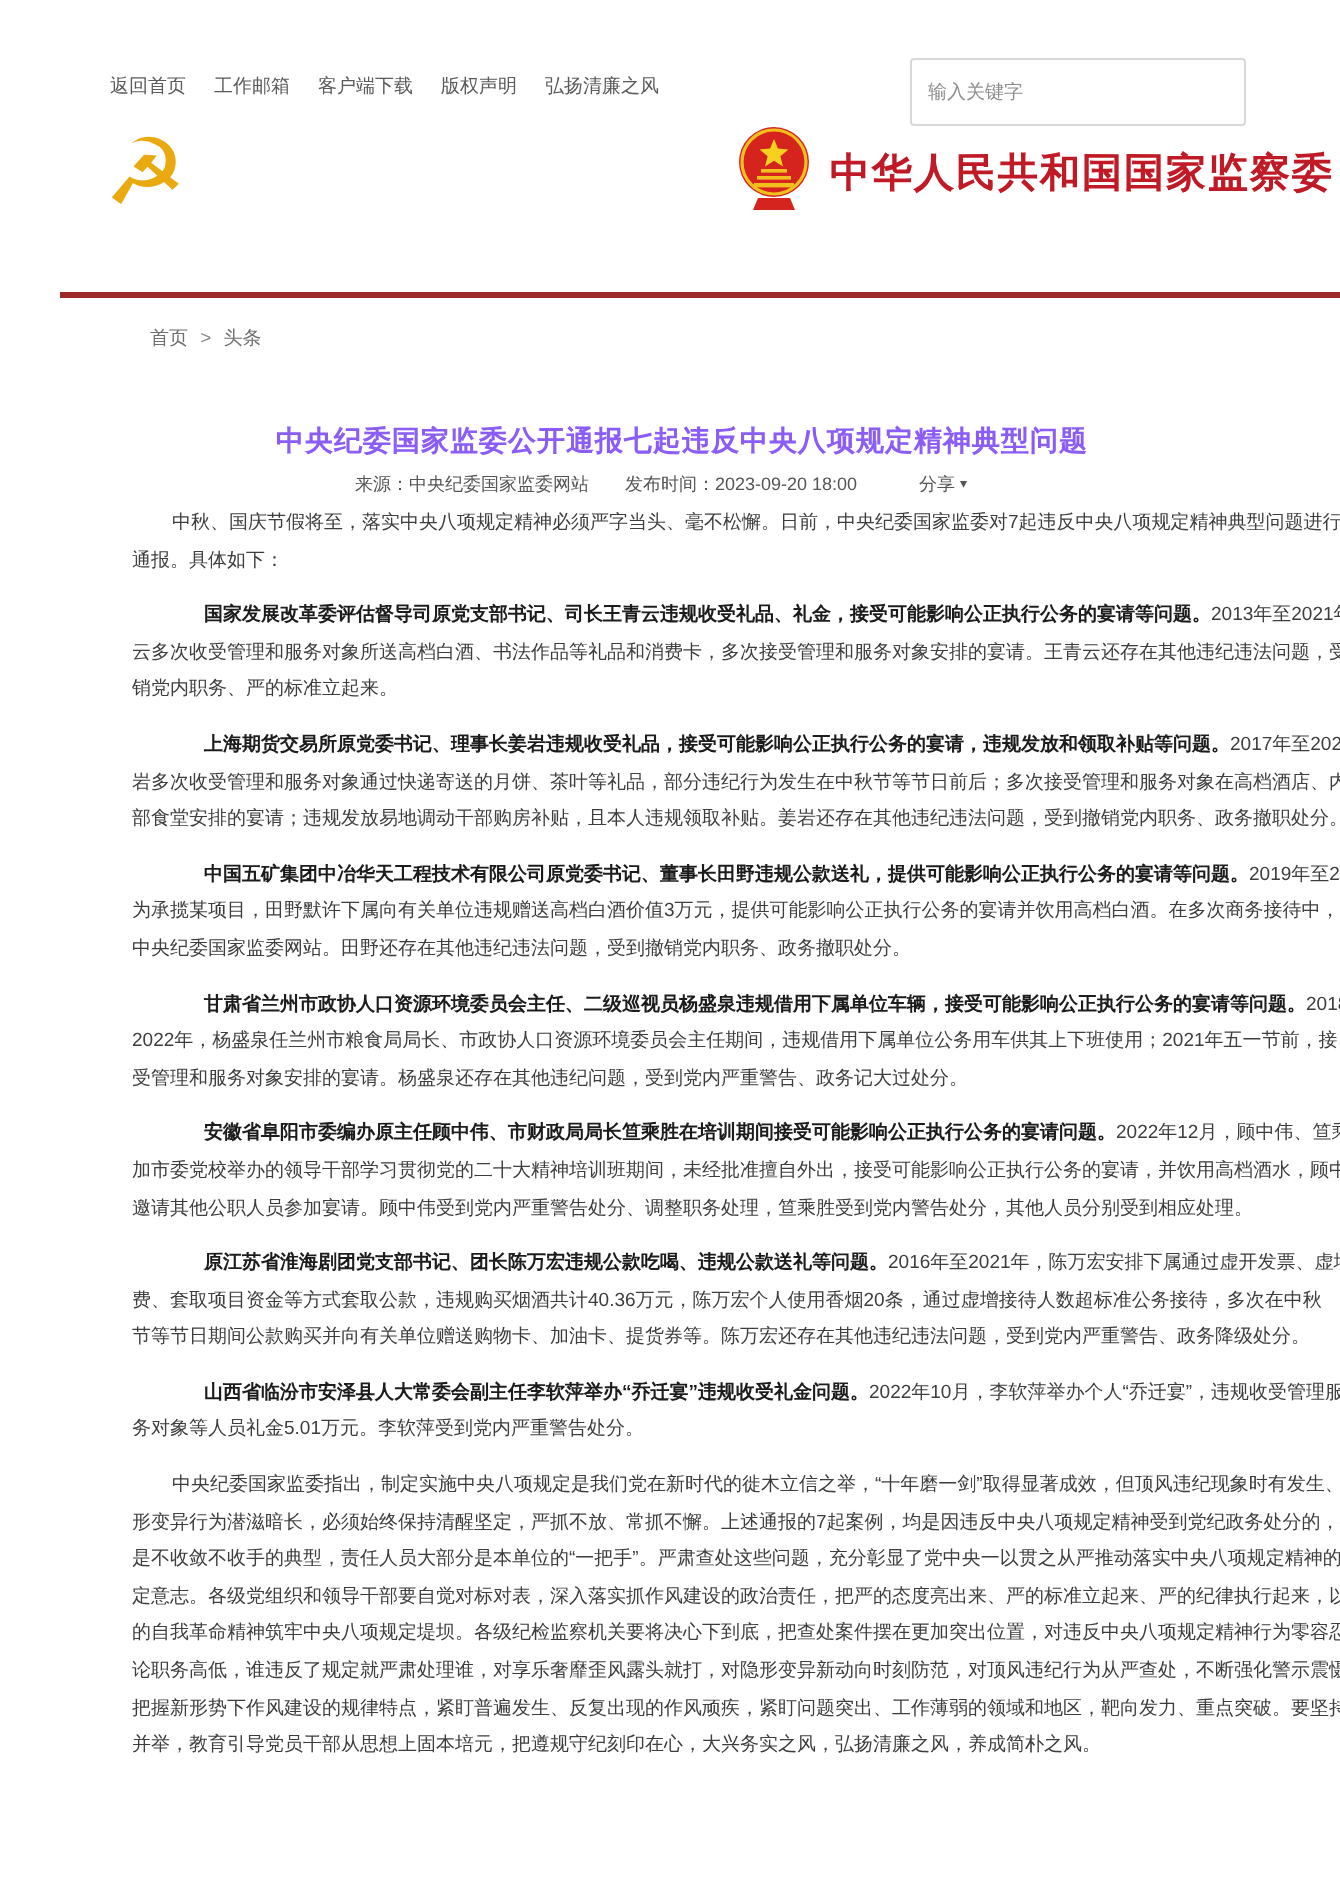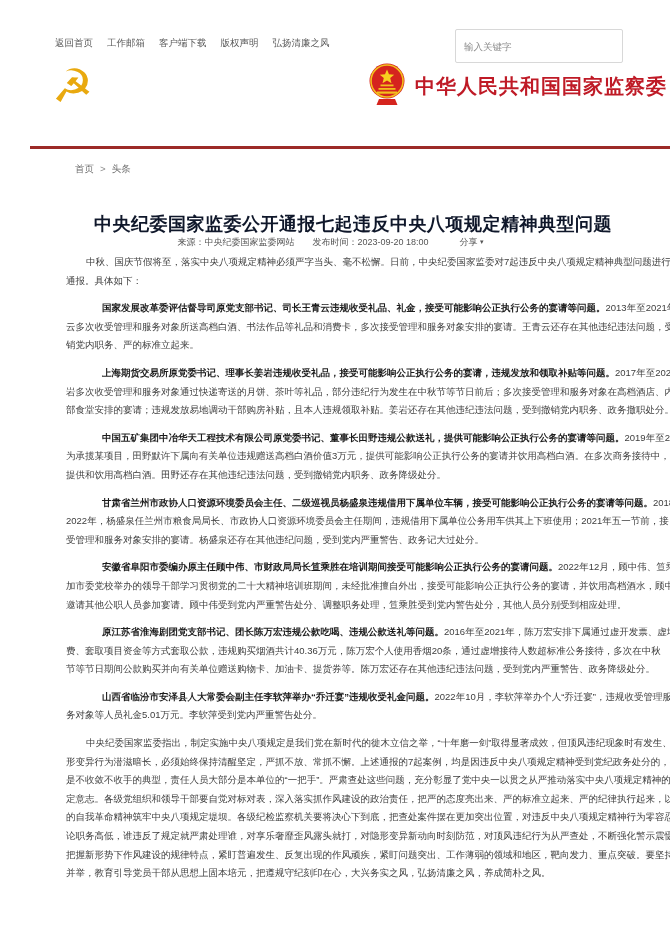--- a/index.html
+++ b/index.html
@@ -24,22 +24,22 @@
   .emblem-svg { margin-right:7px; display:block; }
 
   
   .card { position:absolute; top:146px; left:30px; width:691px; height:803px;
     background:#fff; border-top:3px solid #9c2a28; overflow:hidden; }
 
   .breadcrumb { position:absolute; top:14px; left:45px; font-size:9.5px; color:#6f6f6f;font-family:Liberation Mono, monospace; }
   .breadcrumb a { color:#6f6f6f; text-decoration:none; cursor:pointer; }
   .breadcrumb .sep { margin:0 6px; color:#8a8a8a; }
 
-  .article-title { position:absolute; top:63px; left:36px; width:574px;
-    text-align:center; font-size:18px; font-weight:bold; color:#0f172a; letter-spacing:0.5px;
+  .article-title { position:absolute; top:63px; left:24px; width:574px;
+    text-align:center; font-size:14px; font-weight:bold; color:#8b5cf6; letter-spacing:0.5px;
     white-space:nowrap; }
 
   .article-meta { position:absolute; top:87px; left:36px; width:520px; text-align:center;
     font-size:9px; color:#555; white-space:nowrap; }
   .article-meta .meta-item { margin:0 9px; }
   .article-meta .share { margin-left:22px; cursor:pointer; }
   .share-arrow { display:inline-block; font-size:7px; color:#555; transform:translateY(-1px); }
 
   .article-body { position:absolute; top:104px; left:36px; width:660px; }
   .para { margin-bottom:9px; }
@@ -95,21 +95,21 @@
         <div class="bline"><span>销党内职务、严的标准立起来。</span></div>
       </div>
       <div class="para">
         <div class="bline first"><b>上海期货交易所原党委书记、理事长姜岩违规收受礼品，接受可能影响公正执行公务的宴请，违规发放和领取补贴等问题。</b><span>2017年至2021年，姜</span></div>
         <div class="bline"><span>岩多次收受管理和服务对象通过快递寄送的月饼、茶叶等礼品，部分违纪行为发生在中秋节等节日前后；多次接受管理和服务对象在高档酒店、内</span></div>
         <div class="bline"><span>部食堂安排的宴请；违规发放易地调动干部购房补贴，且本人违规领取补贴。姜岩还存在其他违纪违法问题，受到撤销党内职务、政务撤职处分。</span></div>
       </div>
       <div class="para">
         <div class="bline first"><b>中国五矿集团中冶华天工程技术有限公司原党委书记、董事长田野违规公款送礼，提供可能影响公正执行公务的宴请等问题。</b><span>2019年至2022年，</span></div>
         <div class="bline"><span>为承揽某项目，田野默许下属向有关单位违规赠送高档白酒价值3万元，提供可能影响公正执行公务的宴请并饮用高档白酒。在多次商务接待中，</span></div>
-        <div class="bline"><span>提供和饮用高档白酒。田野还存在其他违纪违法问题，受到撤销党内职务、政务降级处分。</span></div>
+        <div class="bline"><span>中央纪委国家监委网站。田野还存在其他违纪违法问题，受到撤销党内职务、政务撤职处分。</span></div>
       </div>
       <div class="para">
         <div class="bline first"><b>甘肃省兰州市政协人口资源环境委员会主任、二级巡视员杨盛泉违规借用下属单位车辆，接受可能影响公正执行公务的宴请等问题。</b><span>2018年至</span></div>
         <div class="bline"><span>2022年，杨盛泉任兰州市粮食局局长、市政协人口资源环境委员会主任期间，违规借用下属单位公务用车供其上下班使用；2021年五一节前，接</span></div>
         <div class="bline"><span>受管理和服务对象安排的宴请。杨盛泉还存在其他违纪问题，受到党内严重警告、政务记大过处分。</span></div>
       </div>
       <div class="para">
         <div class="bline first"><b>安徽省阜阳市委编办原主任顾中伟、市财政局局长笪乘胜在培训期间接受可能影响公正执行公务的宴请问题。</b><span>2022年12月，顾中伟、笪乘胜在参</span></div>
         <div class="bline"><span>加市委党校举办的领导干部学习贯彻党的二十大精神培训班期间，未经批准擅自外出，接受可能影响公正执行公务的宴请，并饮用高档酒水，顾中伟还</span></div>
         <div class="bline"><span>邀请其他公职人员参加宴请。顾中伟受到党内严重警告处分、调整职务处理，笪乘胜受到党内警告处分，其他人员分别受到相应处理。</span></div>

